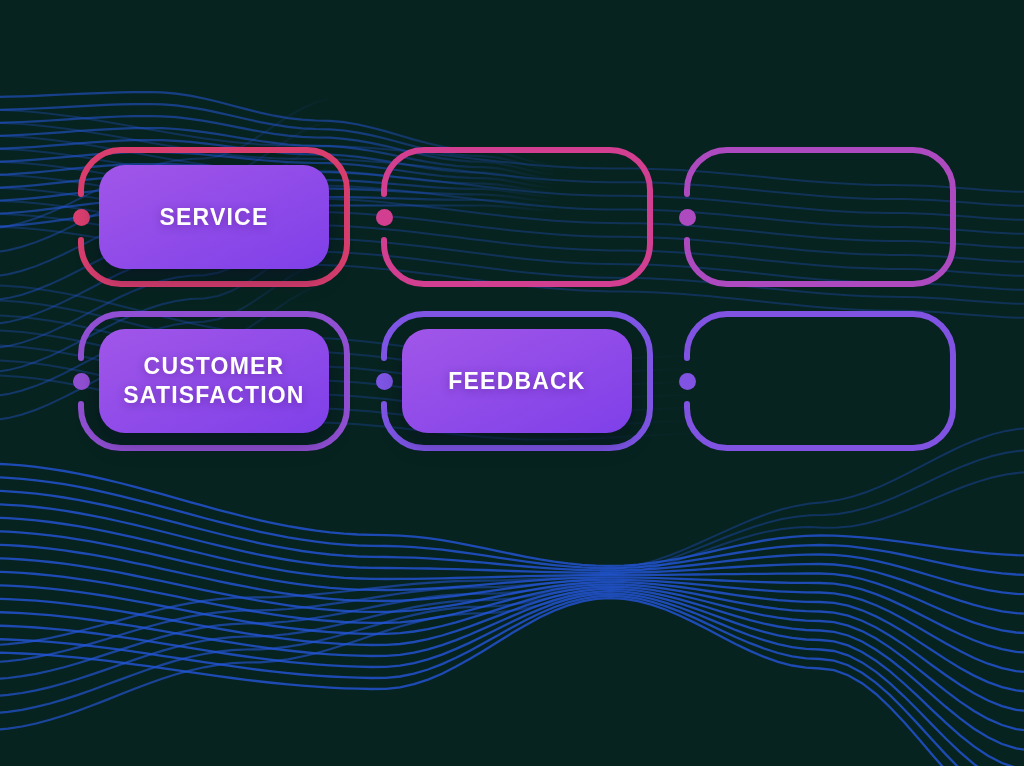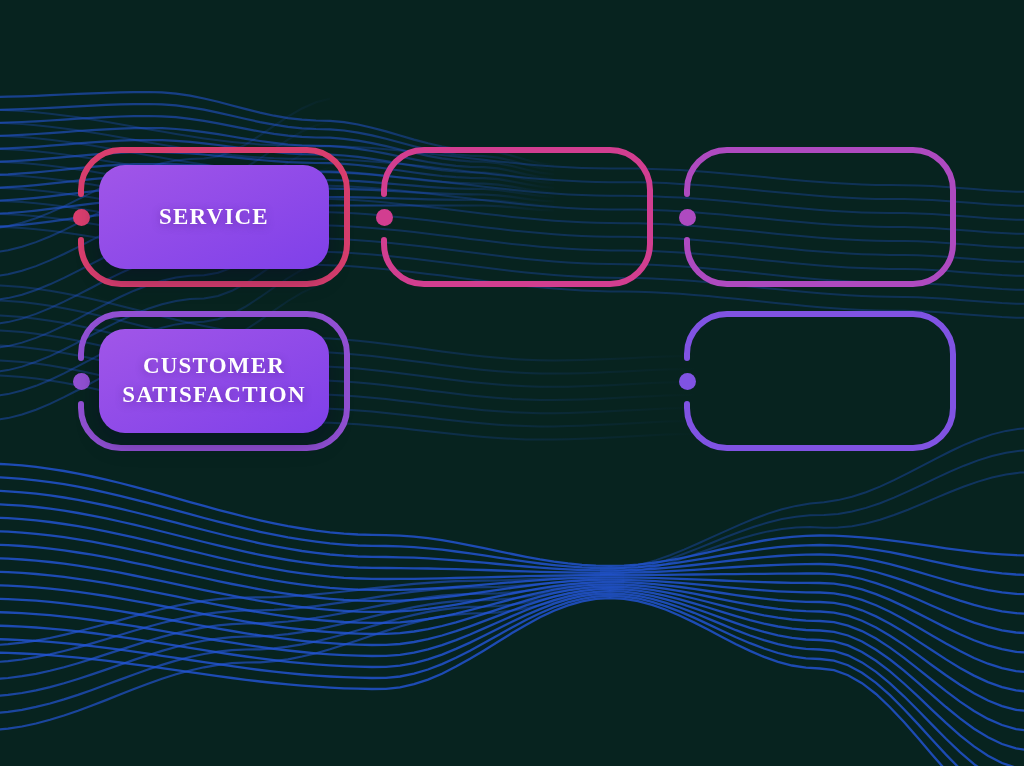--- a/index.html
+++ b/index.html
@@ -1,19 +1,19 @@
 <!DOCTYPE html>
 <html><head>
 <meta charset="utf-8">
 <style>
   html,body{margin:0;padding:0}
   .stage{
     position:relative;width:1024px;height:766px;overflow:hidden;
     background:var(--bg,#07231f);
-    font-family:Liberation Serif, serif;
+    font-family:Liberation Sans, sans-serif;
   }
   #waves{position:absolute;inset:0;display:block}
   .card{position:absolute;width:272px;height:140px}
   .card .outline{position:absolute;inset:0;overflow:visible}
   .card .outline path{fill:none;stroke:var(--accent,#b050d0);stroke-width:6;stroke-linecap:round}
   .dot{
     position:absolute;width:17px;height:17px;border-radius:50%;
     background:var(--accent,#b050d0);left:-5.5px;top:61.5px;
   }
   .pill{
@@ -153,20 +153,29 @@
   <div class="card" id="card-3" style="--accent: #9150d3;">
     <svg class="outline" viewBox="0 0 272 140">
       <path d="M3,47 L3,43 A40,40 0 0 1 43,3 L229,3 A40,40 0 0 1 269,43 L269,97 A40,40 0 0 1 229,137 L43,137 A40,40 0 0 1 3,97 L3,93"></path>
     </svg>
     <span class="dot"></span>
     <div class="pill">
       <span class="label">CUSTOMER SATISFACTION</span>
     </div>
   </div>
 
+  <div class="card" id="card-4" style="--accent: #7e55e5;">
+    <svg class="outline" viewBox="0 0 272 140">
+      <path d="M3,47 L3,43 A40,40 0 0 1 43,3 L229,3 A40,40 0 0 1 269,43 L269,97 A40,40 0 0 1 229,137 L43,137 A40,40 0 0 1 3,97 L3,93"></path>
+    </svg>
+    <span class="dot"></span>
+    <div class="pill">
+      <span class="label">FEEDBACK</span>
+    </div>
+  </div>
 
   <div class="card" id="card-5" style="--accent: #8053e3;">
     <svg class="outline" viewBox="0 0 272 140">
       <path d="M3,47 L3,43 A40,40 0 0 1 43,3 L229,3 A40,40 0 0 1 269,43 L269,97 A40,40 0 0 1 229,137 L43,137 A40,40 0 0 1 3,97 L3,93"></path>
     </svg>
     <span class="dot"></span>
   </div>
 
 </div>
 

